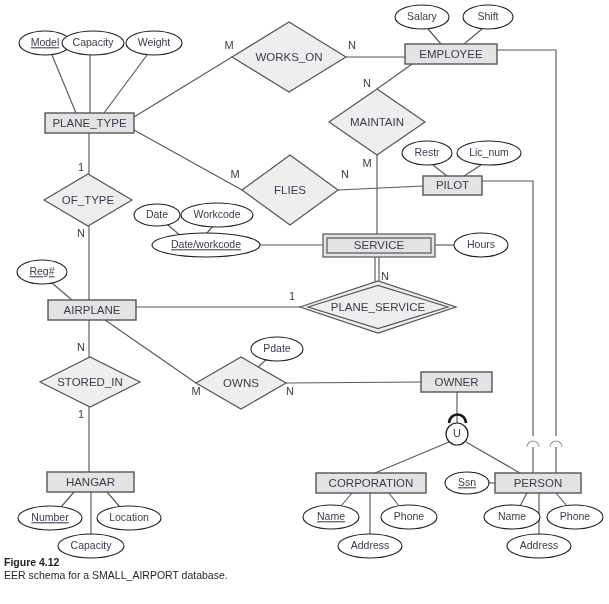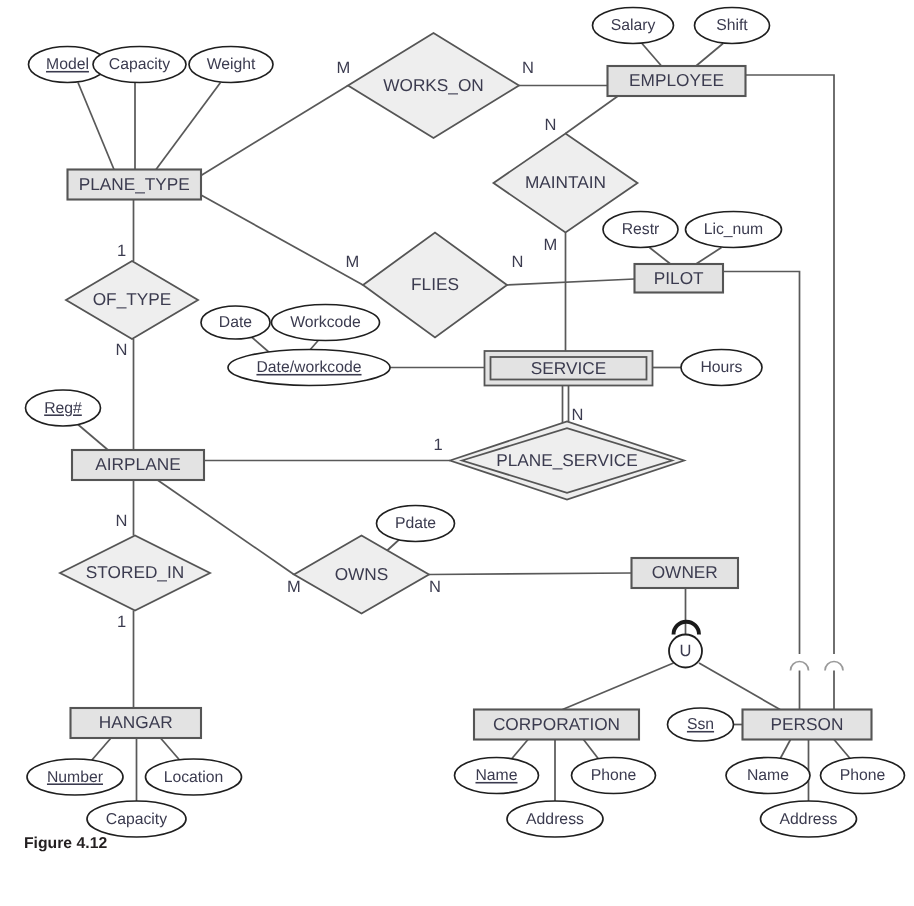--- a/index.html
+++ b/index.html
@@ -1,20 +1,20 @@
 <!DOCTYPE html>
 <html><head>
 <meta charset="utf-8">
 <style>
   html,body{margin:0;padding:0;background:#ffffff;}
   body{width:609px;height:604px;position:relative;
        font-family:"Liberation Sans", sans-serif;
        -webkit-font-smoothing:antialiased;}
   #diagram{position:absolute;left:0;top:0;width:609px;height:604px;}
-  .caption{position:absolute;left:16px;top:556px;width:430px;}
+  .caption{position:absolute;left:4px;top:556px;width:430px;}
   .cap-title{font-weight:bold;font-size:10.5px;color:#231f20;line-height:13px;}
   .cap-sub{font-size:10.5px;color:#231f20;line-height:13px;}
   svg text{fill:#3b3b4f;}
 </style>
 </head>
 <body>
 
 <svg id="diagram" viewBox="0 0 609 604" xmlns="http://www.w3.org/2000/svg">
 
   <g stroke="#595959" stroke-width="1.15" fill="none">
@@ -287,13 +287,14 @@
       <text x="81" y="348" text-anchor="middle" dominant-baseline="middle" font-size="11" fill="#3b3b4f" font-family="&quot;Liberation Sans&quot;, sans-serif">N</text>
       <text x="81" y="415" text-anchor="middle" dominant-baseline="middle" font-size="11" fill="#3b3b4f" font-family="&quot;Liberation Sans&quot;, sans-serif">1</text>
       <text x="196" y="392" text-anchor="middle" dominant-baseline="middle" font-size="11" fill="#3b3b4f" font-family="&quot;Liberation Sans&quot;, sans-serif">M</text>
       <text x="290" y="392" text-anchor="middle" dominant-baseline="middle" font-size="11" fill="#3b3b4f" font-family="&quot;Liberation Sans&quot;, sans-serif">N</text>
     </g>
 
 </svg>
 
 <div class="caption">
   <div class="cap-title">Figure 4.12</div>
+  <div class="cap-sub">EER schema for a SMALL_AIRPORT database.</div>
 </div>
 
 </body></html>

